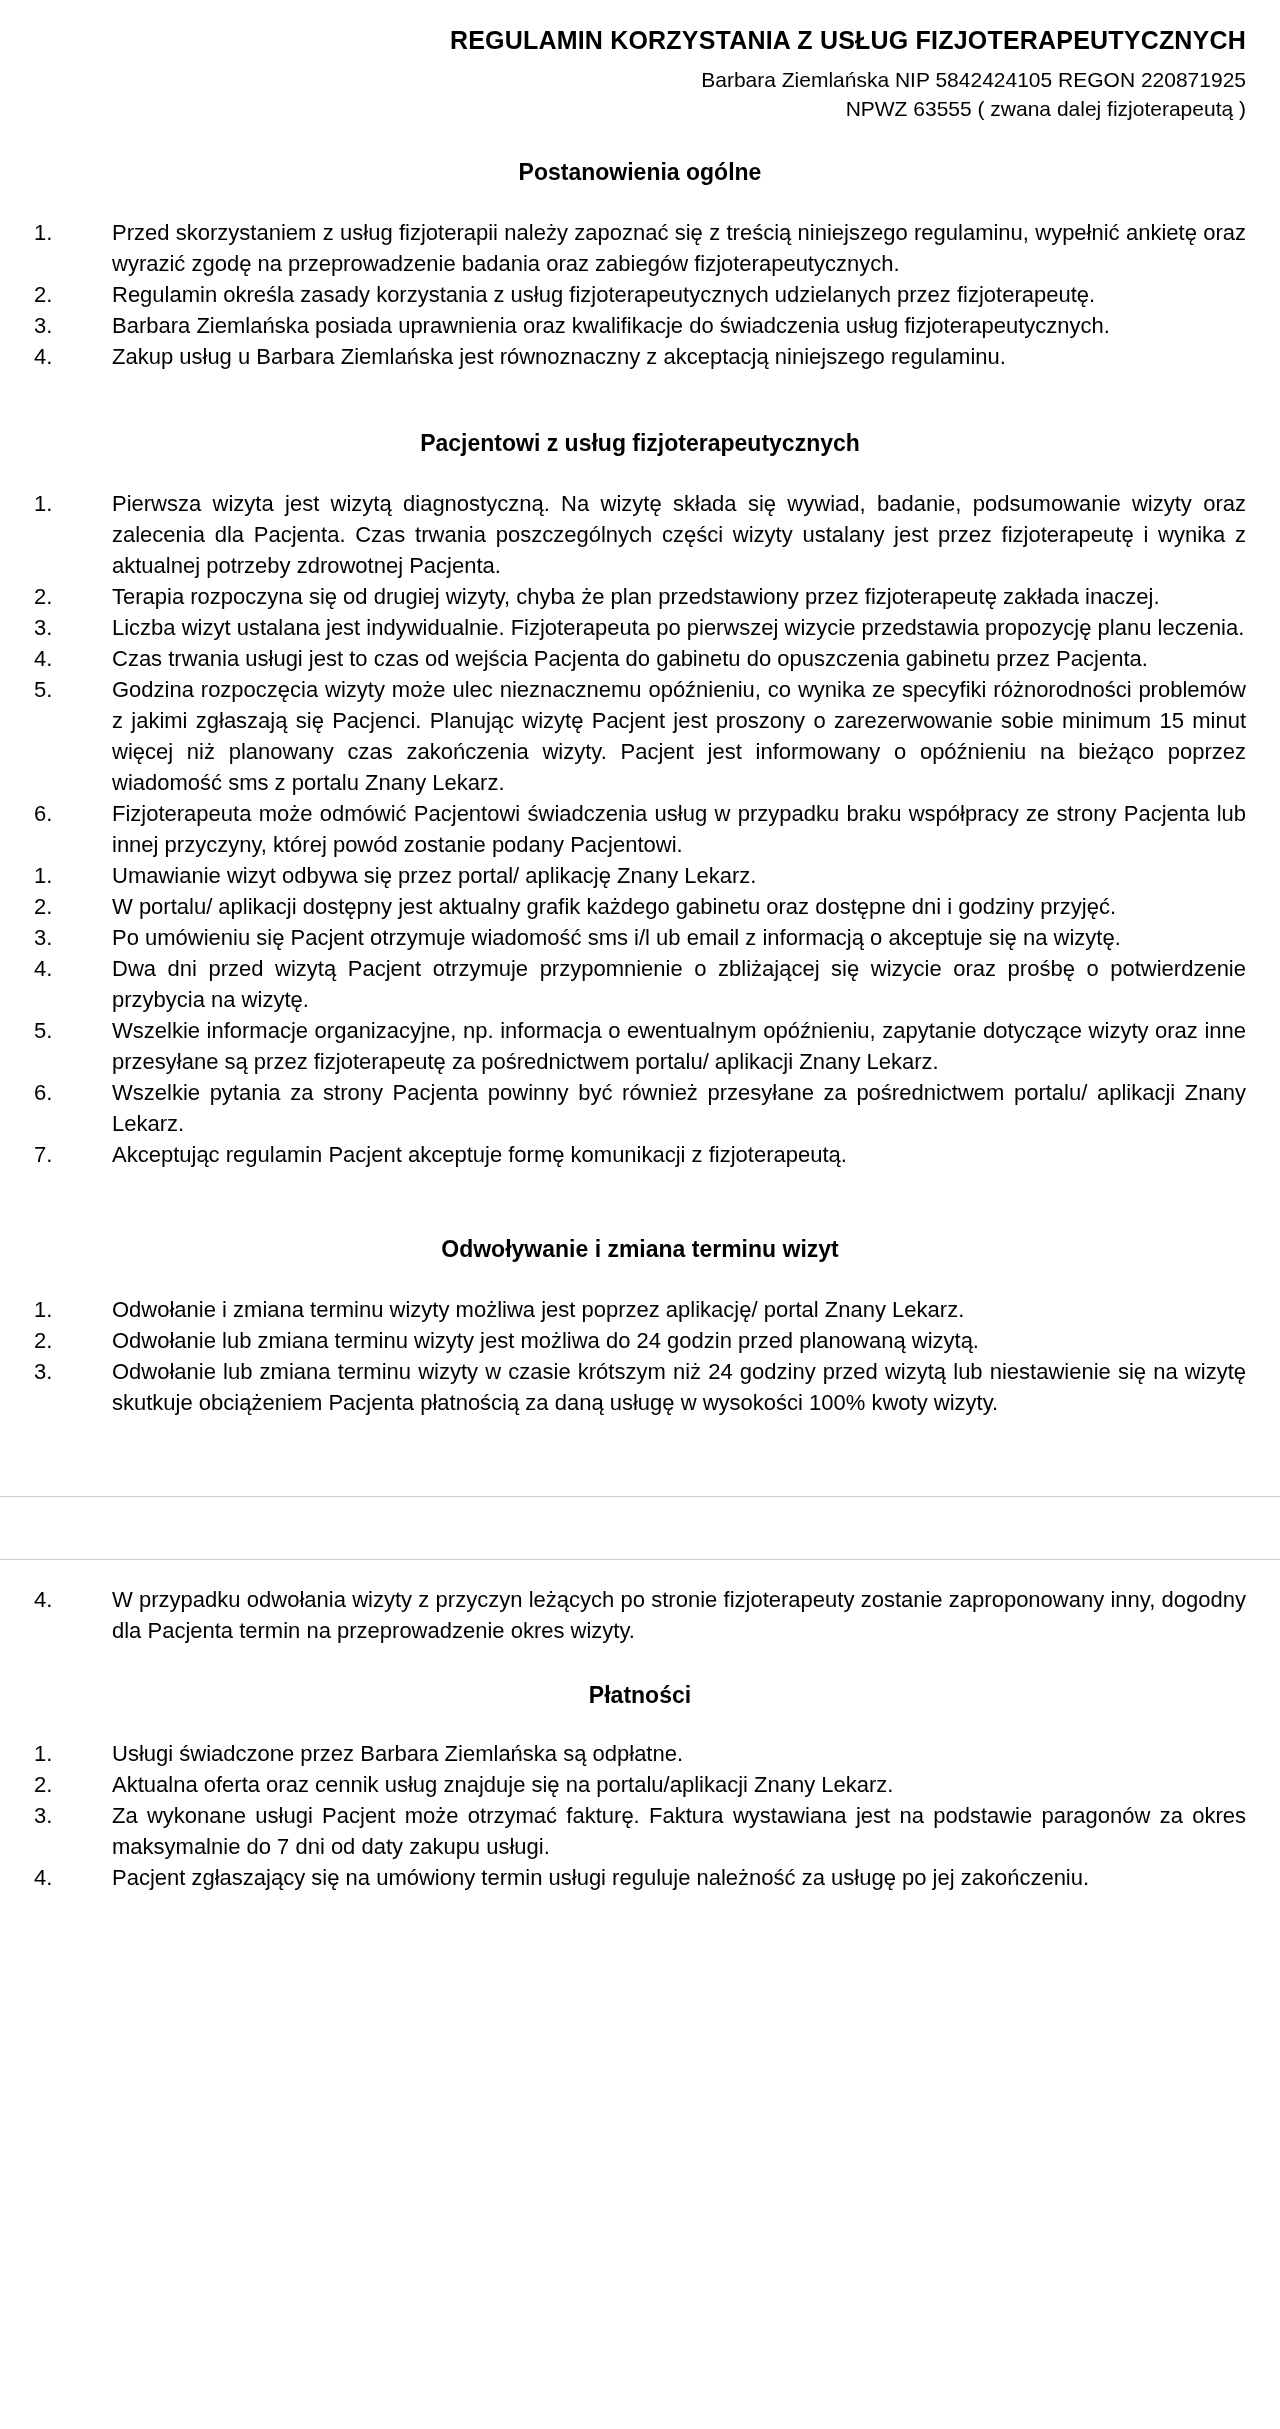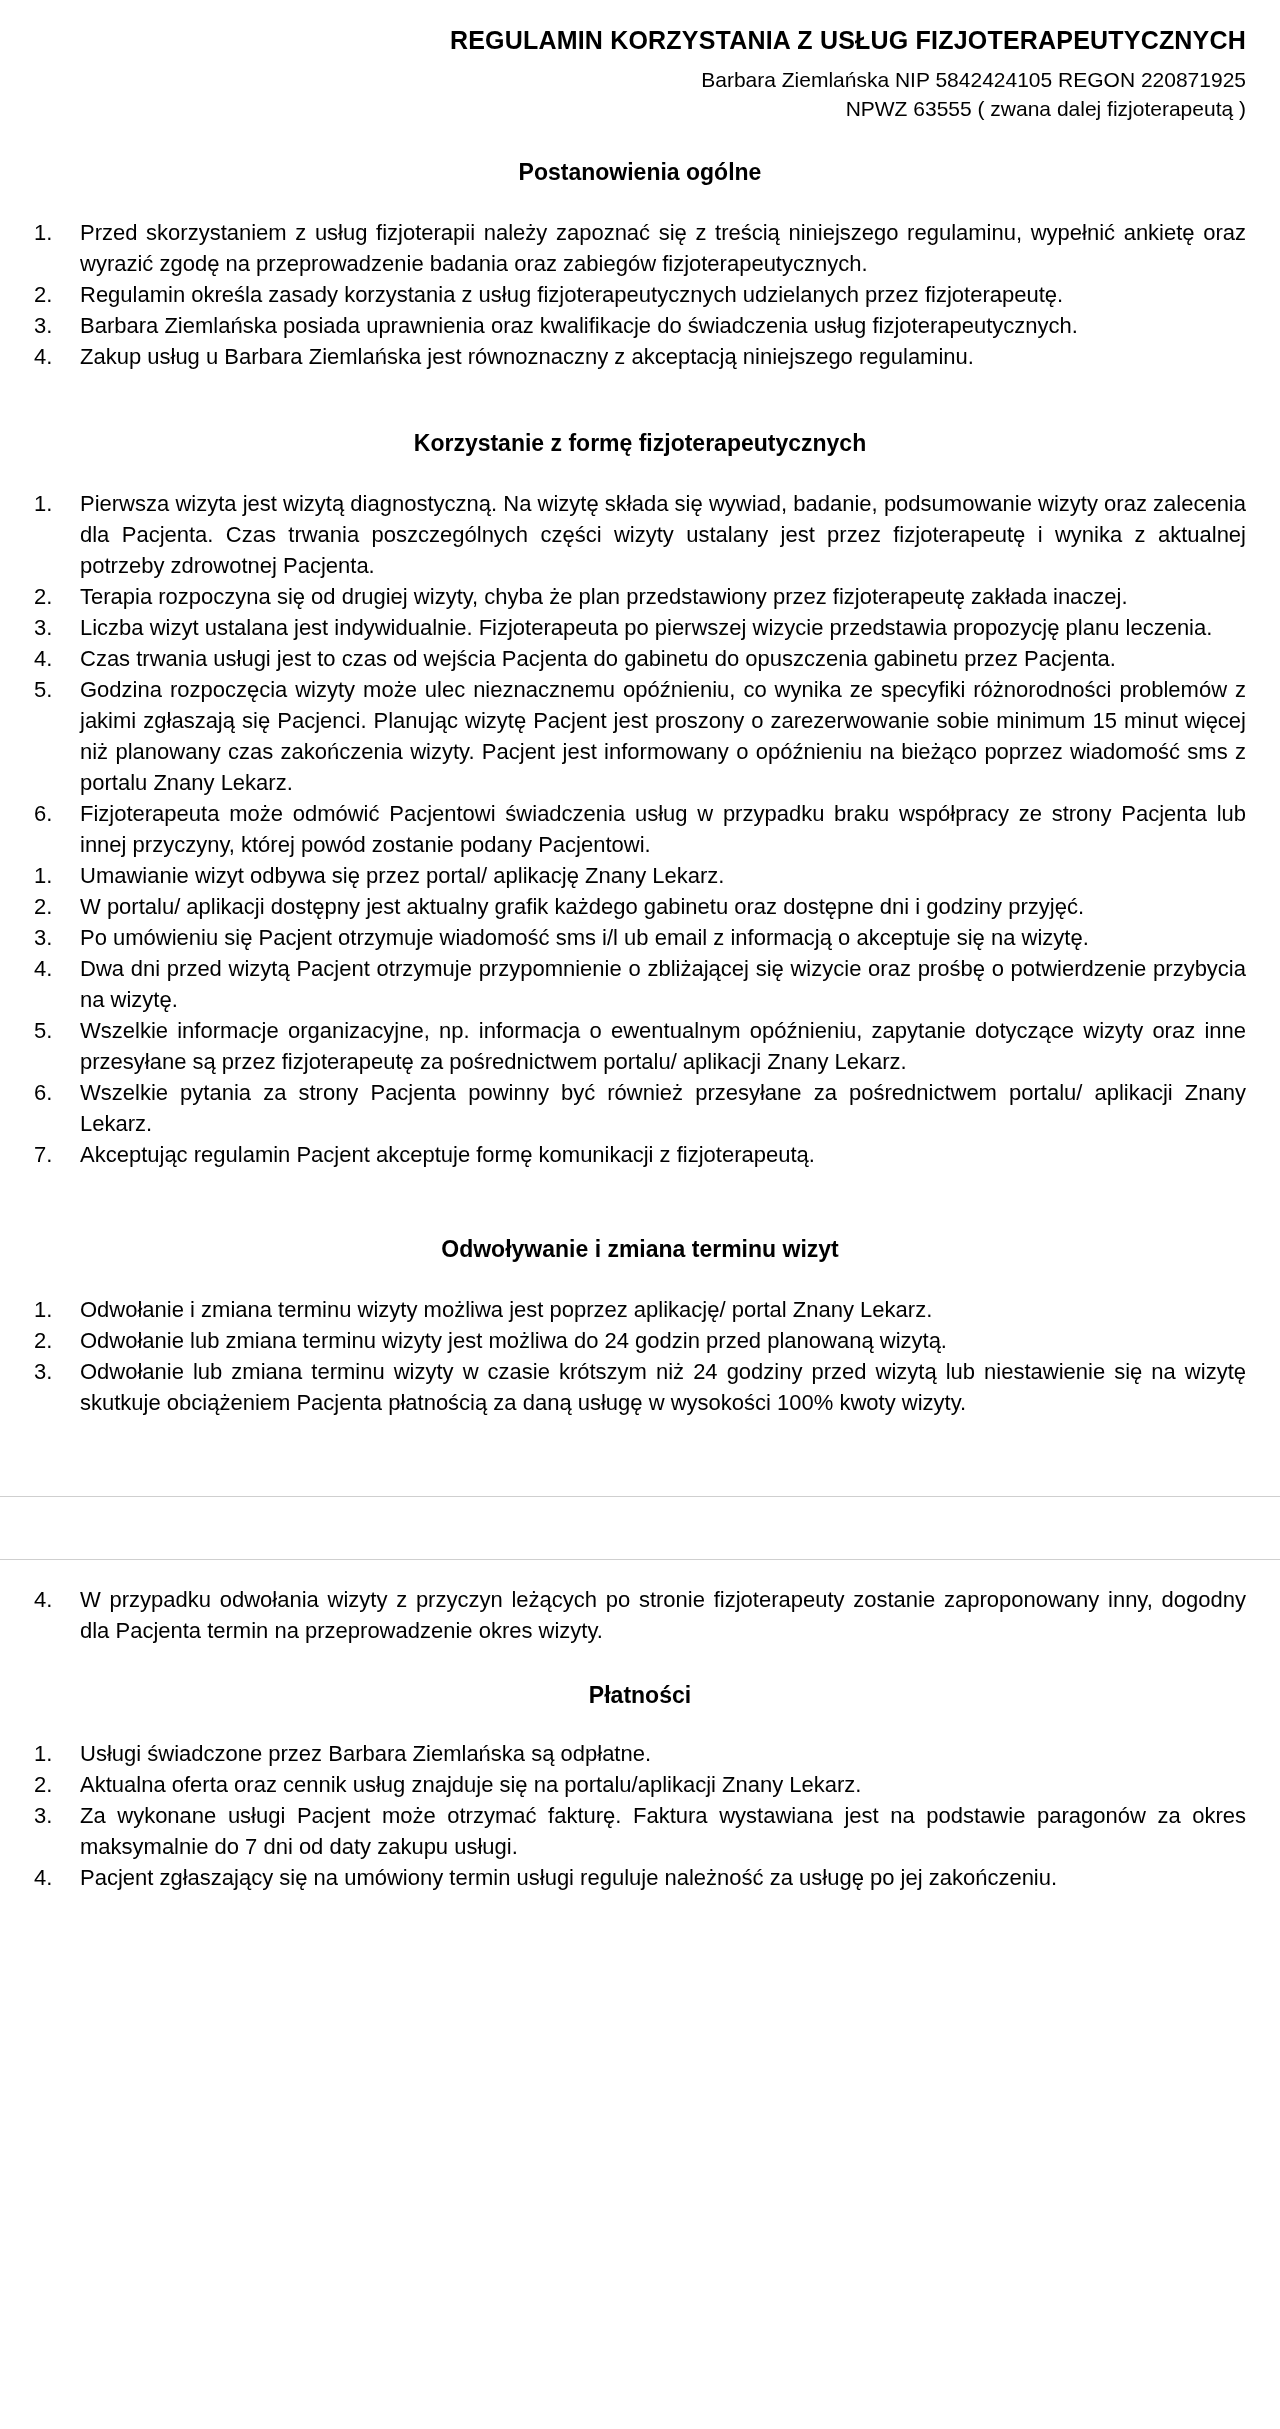--- a/index.html
+++ b/index.html
@@ -48,20 +48,21 @@
     align-items: flex-start;
   }
   ul.reg-list .num {
     flex: 0 0 46px;
     width: 46px;
   }
   ul.reg-list .txt {
     flex: 1 1 auto;
     text-align: justify;
     hyphens: none;
+    margin-left: 32px;
     -webkit-hyphens: none;
   }
 
   .page-break { margin-top: 78px; margin-bottom: 24px; }
   .page-edge {
     width: 100%;
     height: 1px;
     background: #cfcfcf;
   }
   .page-gap {
@@ -94,21 +95,21 @@
         <span class="txt">Barbara Ziemlańska posiada uprawnienia oraz kwalifikacje do świadczenia usług fizjoterapeutycznych.</span>
       </li>
       <li>
         <span class="num">4.</span>
         <span class="txt">Zakup usług u Barbara Ziemlańska jest równoznaczny z akceptacją niniejszego regulaminu.</span>
       </li>
     </ul>
   </section>
 
   <section class="section-korzystanie">
-    <h2 class="section-heading">Korzystanie z formę fizjoterapeutycznych</h2>
+    <h2 class="section-heading">Pacjentowi z usług fizjoterapeutycznych</h2>
     <ul class="reg-list">
       <li>
         <span class="num">1.</span>
         <span class="txt">Pierwsza wizyta jest wizytą diagnostyczną. Na wizytę składa się wywiad, badanie, podsumowanie wizyty oraz zalecenia dla Pacjenta. Czas trwania poszczególnych części wizyty ustalany jest przez fizjoterapeutę i wynika z aktualnej potrzeby zdrowotnej Pacjenta.</span>
       </li>
       <li>
         <span class="num">2.</span>
         <span class="txt">Terapia rozpoczyna się od drugiej wizyty, chyba że plan przedstawiony przez fizjoterapeutę zakłada inaczej.</span>
       </li>
       <li>

